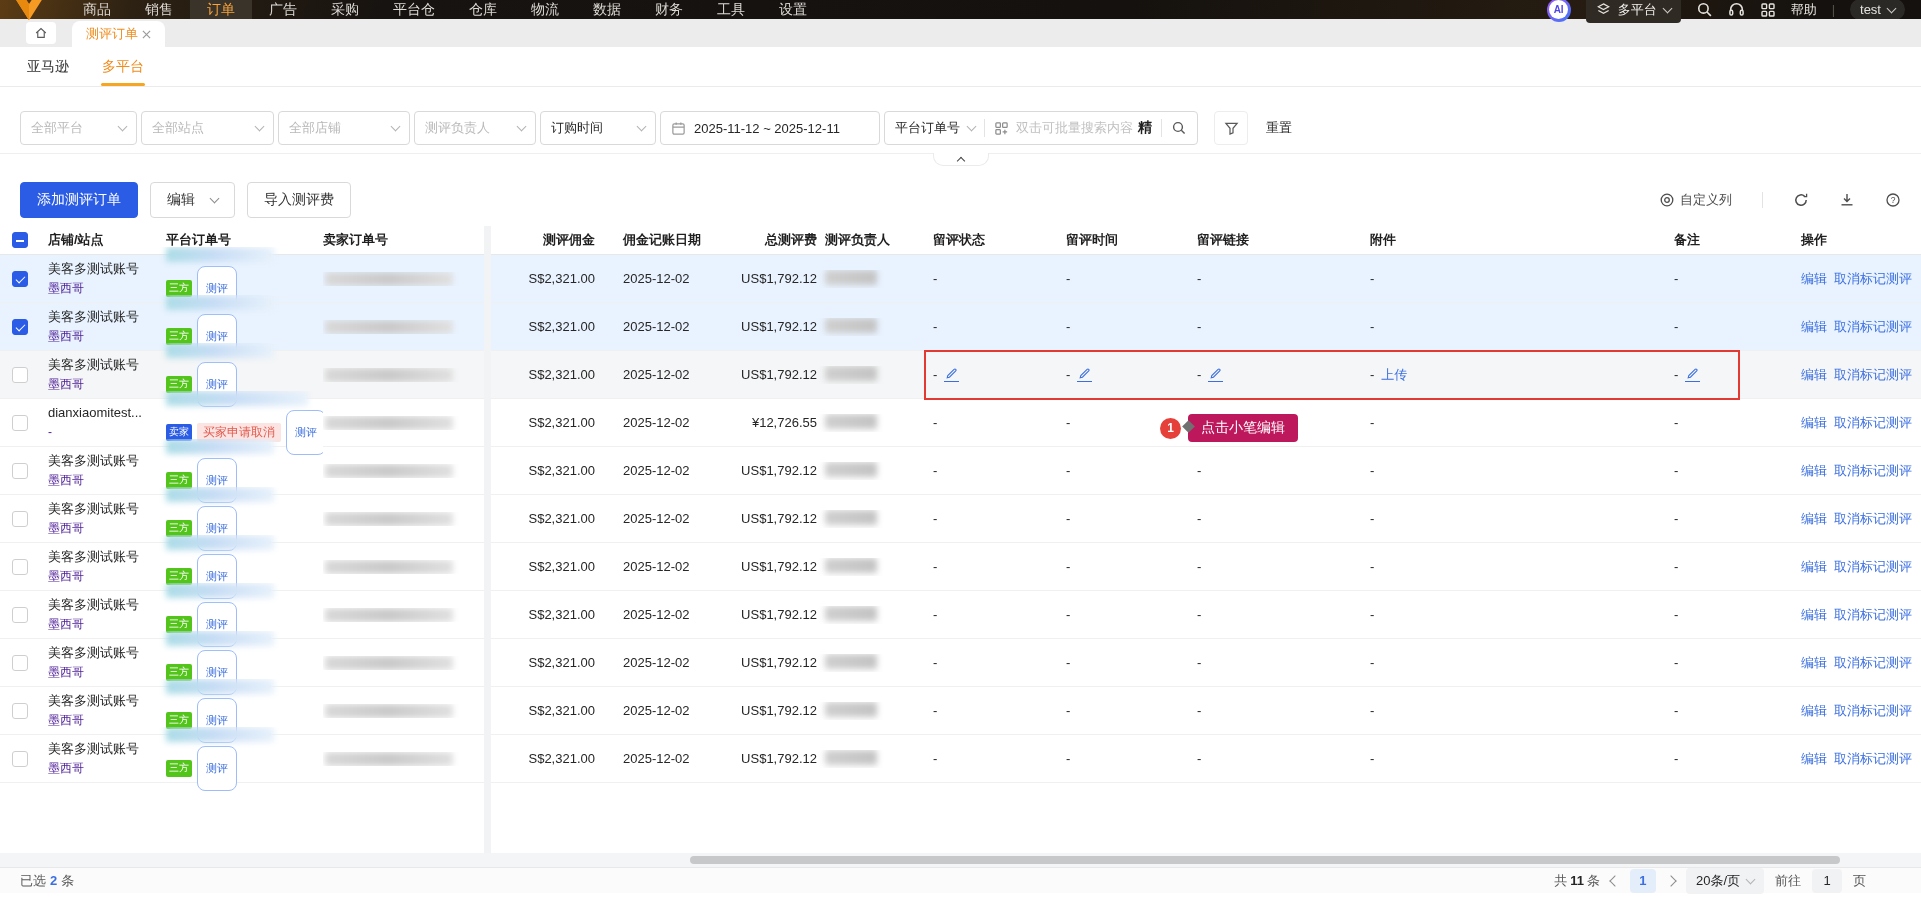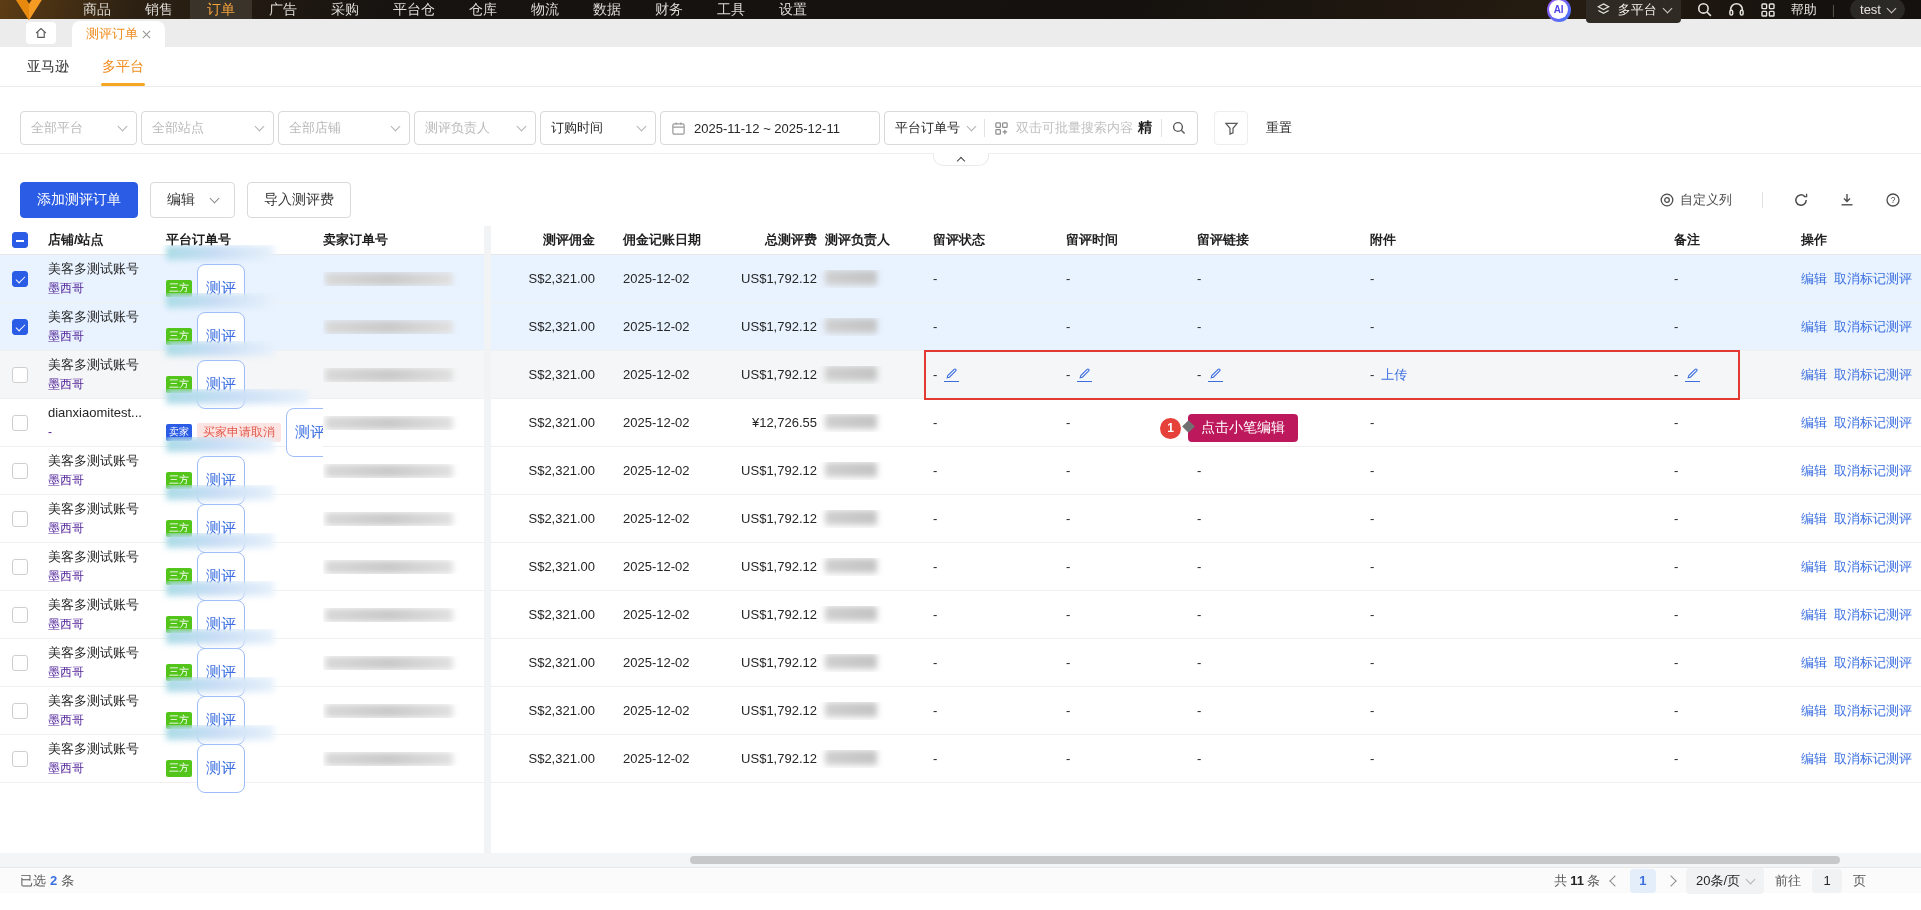--- a/index.html
+++ b/index.html
@@ -117,21 +117,21 @@
   .blur-order.wide { width:142px; }
   .blur-seller { width:128px; height:14px;
     background:linear-gradient(90deg,#d8d8d8,#c9c9c9 50%,#e0e0e0); }
   .blur-person { display:inline-block; width:52px; height:15px;
     background:linear-gradient(90deg,#cfcfcf,#c3c3c3); }
   .tags { display:flex; align-items:center; gap:5px; }
   .tag { white-space:nowrap; }
   .tag-green { background:#52c41a; color:#fff; font-size:10px; padding:1.5px 3px; border-radius:2px; }
   .tag-solid-blue { background:#2b5ce5; color:#fff; font-size:10px; padding:1.5px 3px; border-radius:2px; }
   .tag-light-red { background:#fbe4e1; color:#e25b50; font-size:12px; padding:1px 6px; border-radius:2px; }
-  .tag-outline-blue { border:1px solid #9dbcf9; color:#3b6fe0; font-size:15px; padding:14px 8px;
+  .tag-outline-blue { border:1px solid #9dbcf9; color:#3b6fe0; font-size:11px; padding:14px 8px;
     border-radius:8px; background:#fff; }
   .c-commission { text-align:right; font-variant-numeric:tabular-nums; }
   .c-date { padding-left:28px; }
   .c-total { text-align:right; }
   .c-person { padding-left:8px; }
   .c-status,.c-rtime,.c-rlink,.c-attach,.c-remark { padding-left:8px; display:flex; align-items:center; gap:7px; }
   .c-ops { padding-left:2px; display:flex; gap:7px; white-space:nowrap; }
   .op-link { color:#3b6fe0; font-size:13px; }
   .pencil-wrap { display:inline-flex; border-bottom:1.4px solid #3b6fe0; padding:0 1px 1px 1px; cursor:pointer; }
   .upload-link { color:#3b6fe0; }

